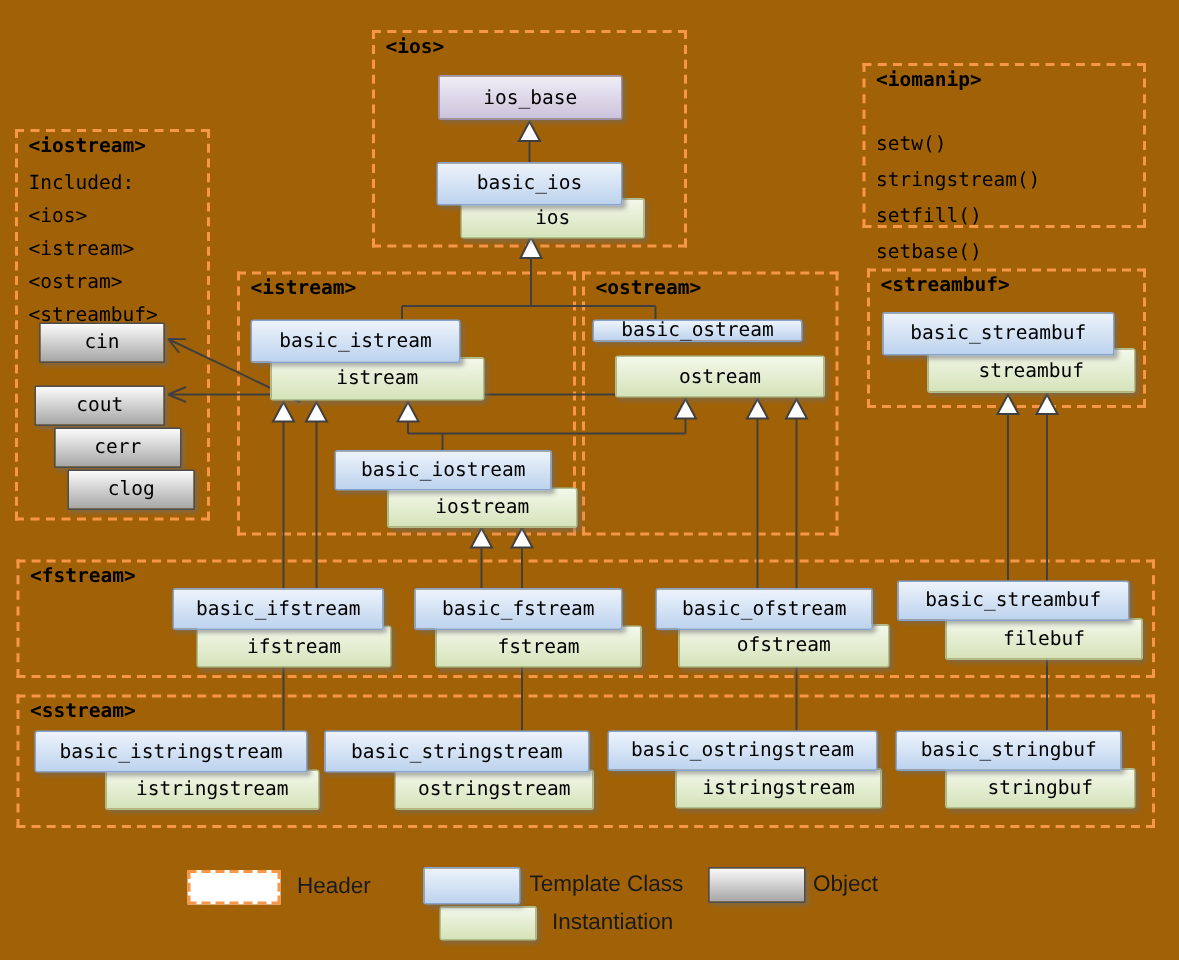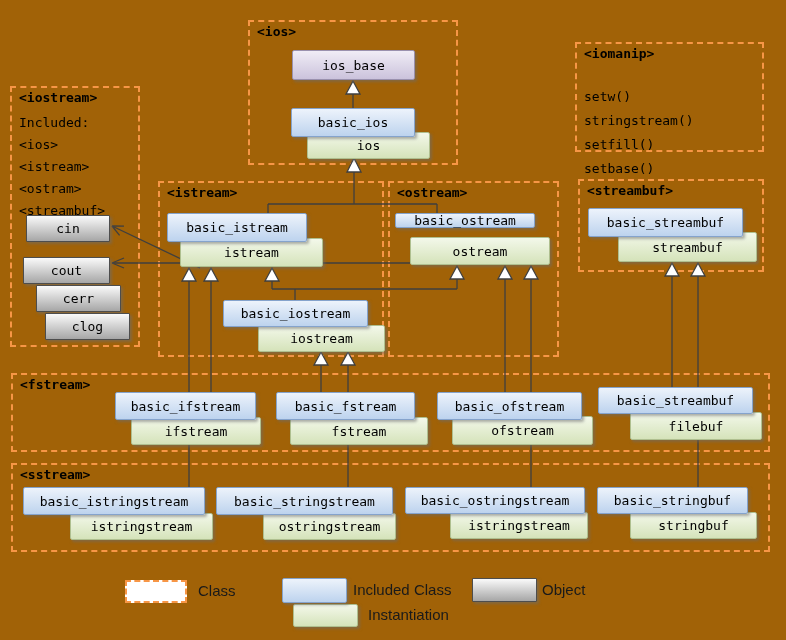--- a/index.html
+++ b/index.html
@@ -158,23 +158,23 @@
 
   <div class="bx ins" style="left:630px;top:512px;width:127px;height:27px">stringbuf</div>
   <div class="bx tpl" style="left:597px;top:487px;width:151px;height:27px">basic_stringbuf</div>
 
   <div class="bx obj" style="left:26px;top:215px;width:84px;height:27px">cin</div>
   <div class="bx obj" style="left:23px;top:257px;width:87px;height:27px">cout</div>
   <div class="bx obj" style="left:36px;top:285px;width:85px;height:27px">cerr</div>
   <div class="bx obj" style="left:45px;top:313px;width:85px;height:27px">clog</div>
 
   <div class="lg-dash" style="left:125px;top:580px;width:62px;height:23px"></div>
-  <span class="lg-label" style="left:198px;top:582px">Class</span>
+  <span class="lg-label" style="left:198px;top:582px">Header</span>
 
   <div class="bx ins" style="left:293px;top:604px;width:65px;height:23px"></div>
   <div class="bx tpl" style="left:282px;top:578px;width:65px;height:25px"></div>
-  <span class="lg-label" style="left:353px;top:581px">Included Class</span>
+  <span class="lg-label" style="left:353px;top:581px">Template Class</span>
   <span class="lg-label" style="left:368px;top:606px">Instantiation</span>
 
   <div class="bx obj" style="left:472px;top:578px;width:65px;height:24px"></div>
   <span class="lg-label" style="left:542px;top:581px">Object</span>
 
 </div>
 
 </body></html>

